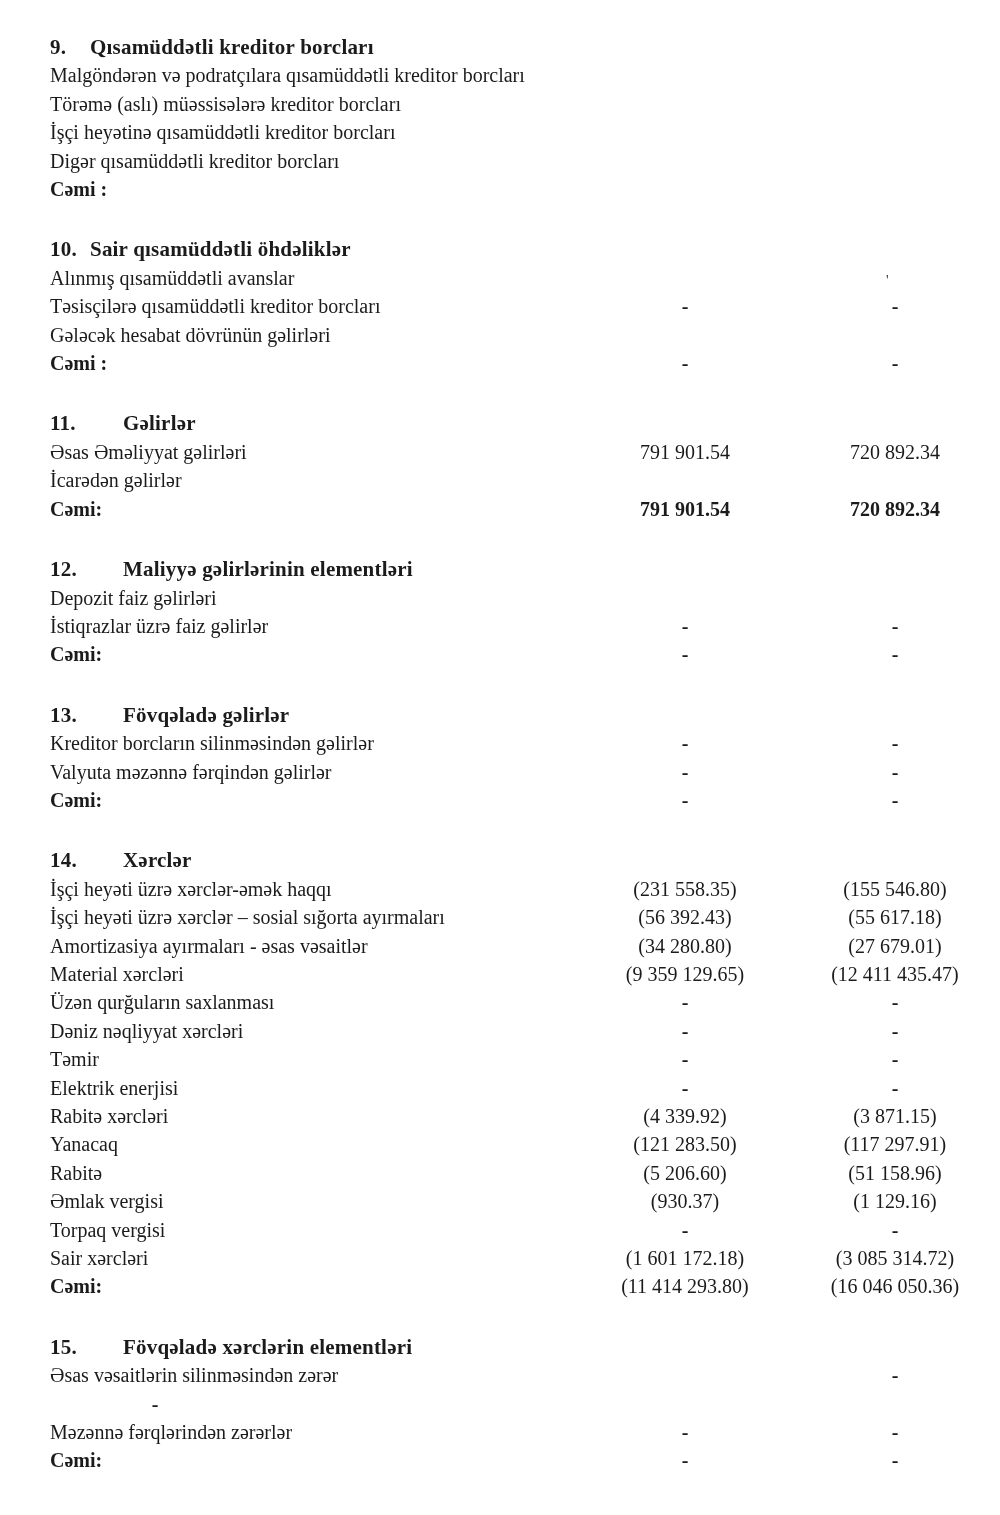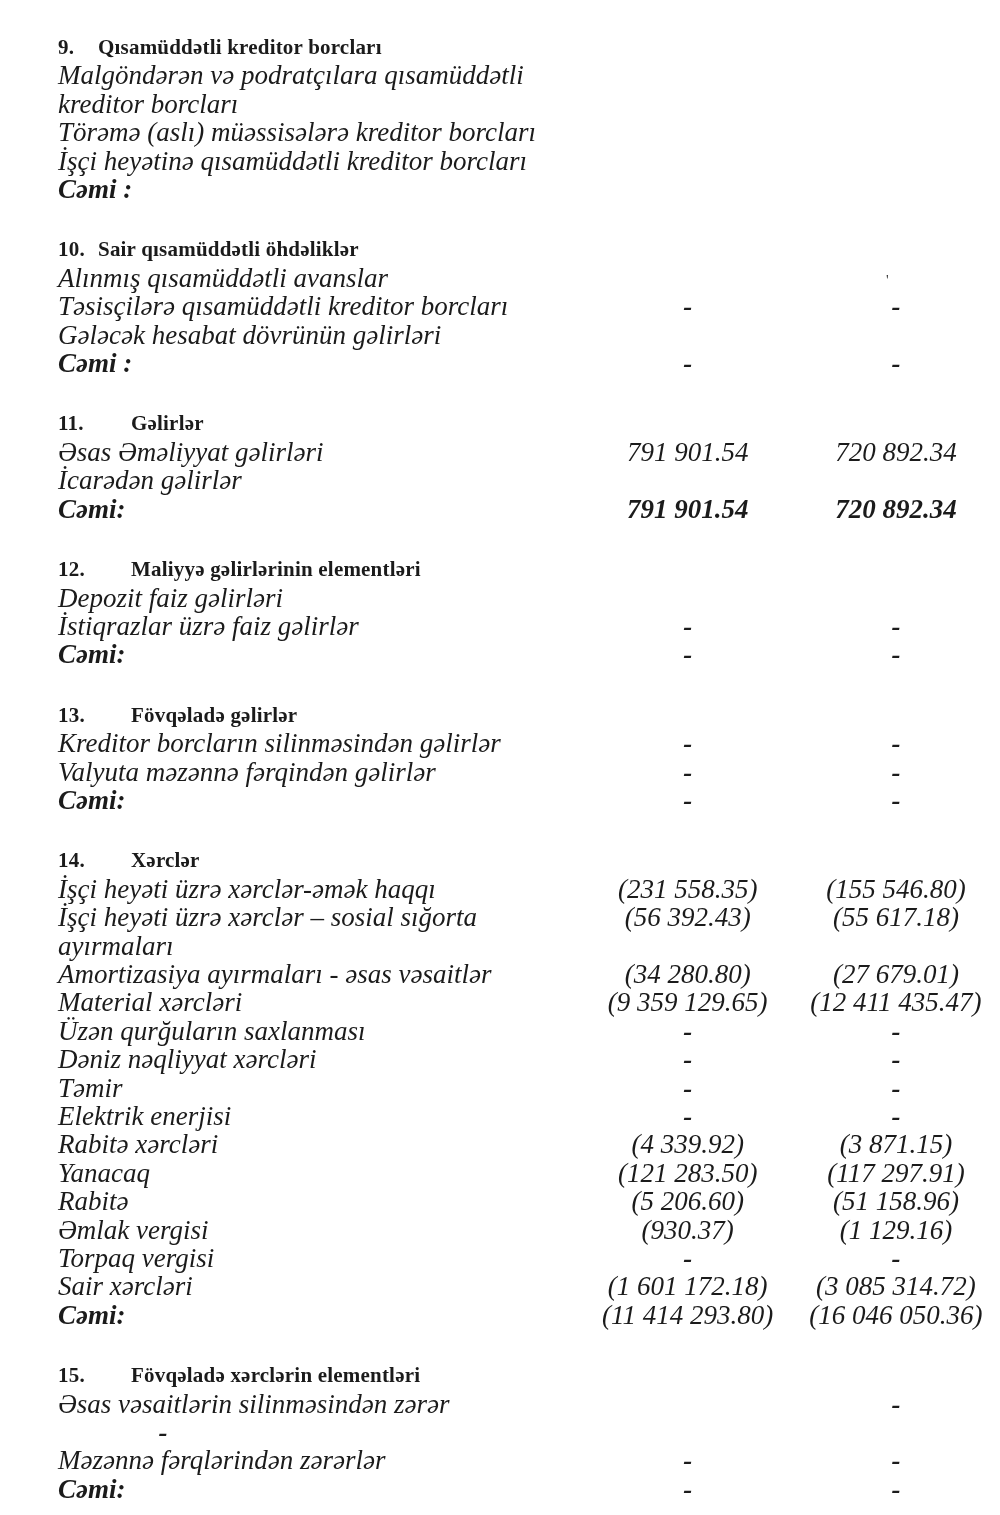--- a/index.html
+++ b/index.html
@@ -15,43 +15,41 @@
     position: relative;
     overflow: hidden;
   }
   .page {
     padding: 33px 0 0 50px;
     box-sizing: border-box;
     width: 1000px;
   }
   .sec {
     margin-top: 32px;
-    margin-left: 8px;
   }
   .sec:first-child {
     margin-top: 0;
   }
   .sec-header {
     font-weight: bold;
     font-size: 21px;
     line-height: 28.4px;
     letter-spacing: 0.2px;
   }
   .sec-num {
     display: inline-block;
     width: 40px;
   }
   .sec.wide .sec-num {
     width: 73px;
   }
   .row {
     display: flex;
-    font-size: 27px;
+    font-size: 20px;
     line-height: 28.4px;
-    font-style: italic;
   }
   .row .label {
     width: 530px;
     padding-right: 8px;
     box-sizing: border-box;
   }
   .row .val {
     width: 210px;
     text-align: center;
   }
@@ -85,20 +83,25 @@
           <div class="label">Törəmə (aslı) müəssisələrə kreditor borcları</div>
           <div class="val"></div>
           <div class="val"></div>
         </div>
         <div class="row">
           <div class="label">İşçi heyətinə qısamüddətli kreditor borcları</div>
           <div class="val"></div>
           <div class="val"></div>
         </div>
         <div class="row">
+          <div class="label">Digər qısamüddətli kreditor borcları</div>
+          <div class="val"></div>
+          <div class="val"></div>
+        </div>
+        <div class="row">
           <div class="label bold">Cəmi :</div>
           <div class="val"></div>
           <div class="val"></div>
         </div>
       </section>
       <section class="sec">
         <div class="sec-header"><span class="sec-num">10.</span><span class="sec-title">Sair qısamüddətli öhdəliklər</span></div>
         <div class="row">
           <div class="label">Alınmış qısamüddətli avanslar</div>
           <div class="val"></div>

